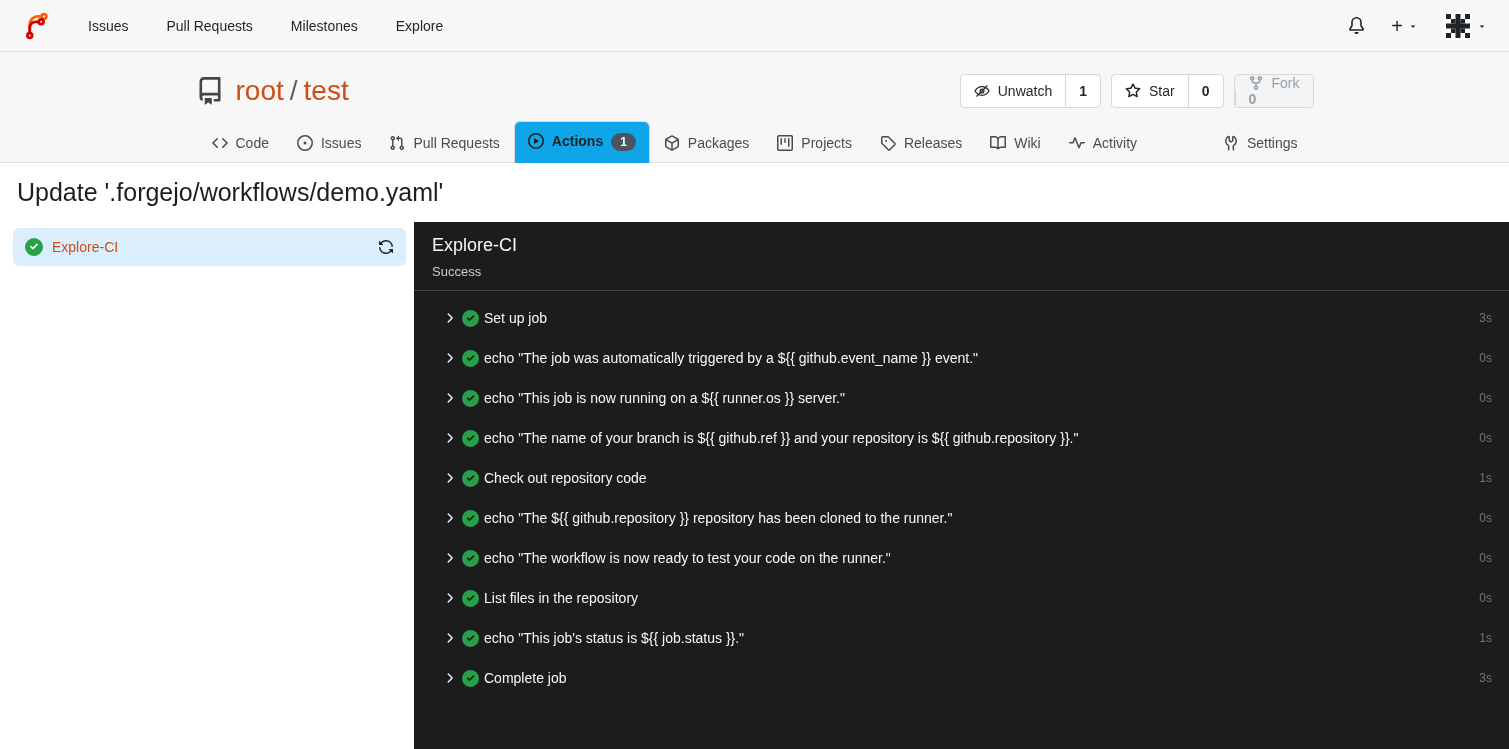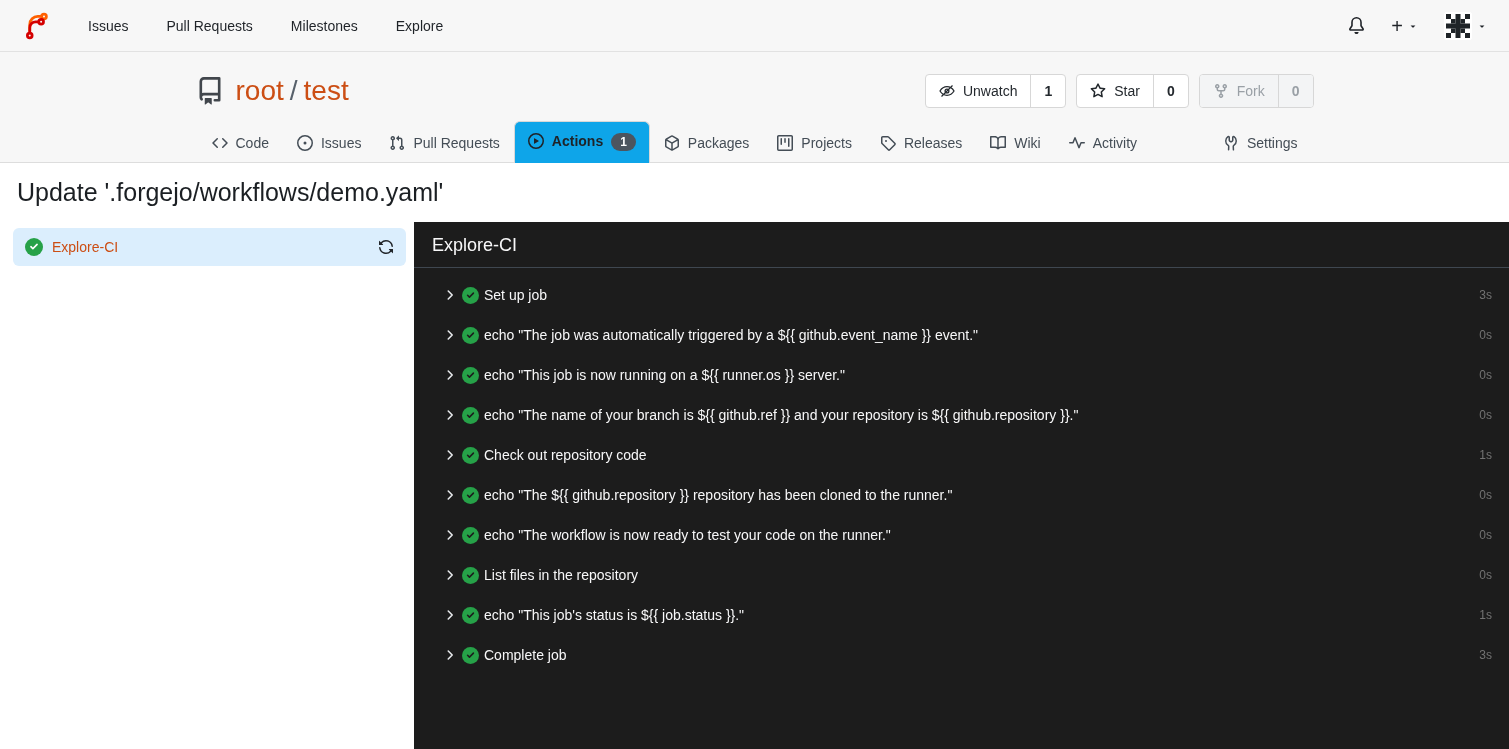--- a/index.html
+++ b/index.html
@@ -32,21 +32,21 @@
   .repo-name{ font-size:28px; }
   .repo-name a{ color:var(--link-orange); text-decoration:none; cursor:pointer; }
   .repo-sep{ color:#57606a; padding:0 6px; }
   .repo-actions{ margin-left:auto; display:flex; gap:10px; }
   .btn-group{
     display:flex; align-items:stretch; height:34px; background:#fff;
     border:1px solid #d7d7d7; border-radius:4px; overflow:hidden; font-size:14px; color:#24292e;
   }
   .btn-main{ display:flex; align-items:center; gap:8px; padding:0 13px; cursor:pointer; }
   .btn-count{ display:flex; align-items:center; padding:0 13px; border-left:1px solid #d7d7d7; font-weight:700; cursor:pointer; }
-  .btn-group.disabled{ color:#9aa0a6; }
+  .btn-group.disabled{ color:#9aa0a6;flex-direction:column; }
   .btn-group.disabled .btn-main, .btn-group.disabled .btn-count{ background:#f3f4f5; cursor:default; }
   .btn-group .oct{ fill:currentColor; }
 
   
   .tab-row{ display:flex; align-items:flex-end; margin-top:auto; padding:0 2px; }
   .tab{
     display:flex; gap:8px; padding:11px 13px 12px;
     color:#444d56; cursor:pointer; border:1px solid transparent; border-bottom:none;
     border-radius:6px 6px 0 0; margin-bottom:-1px; white-space:nowrap;
   }
@@ -269,20 +269,21 @@
       <span class="job-label">Explore-CI</span>
       <svg class="sync-icon" viewBox="0 0 16 16" width="16" height="16">
         <path d="M1.705 8.005a.75.75 0 0 1 .834.656 5.5 5.5 0 0 0 9.592 2.97l-1.204-1.204a.25.25 0 0 1 .177-.427h3.646a.25.25 0 0 1 .25.25v3.646a.25.25 0 0 1-.427.177l-1.38-1.38A7.002 7.002 0 0 1 1.05 8.84a.75.75 0 0 1 .656-.834ZM8 2.5a5.487 5.487 0 0 0-4.131 1.869l1.204 1.204A.25.25 0 0 1 4.896 6H1.25A.25.25 0 0 1 1 5.75V2.104a.25.25 0 0 1 .427-.177l1.38 1.38A7.002 7.002 0 0 1 14.95 7.16a.75.75 0 0 1-1.49.178A5.5 5.5 0 0 0 8 2.5Z"></path>
       </svg>
     </div>
   </div>
 
   <div class="panel">
     <div class="panel-header">
       <div class="panel-title">Explore-CI</div>
+      <div class="panel-status">Success</div>
     </div>
     <div class="step-list">
   <div class="step-row">
     <svg class="step-chevron" viewBox="0 0 16 16" width="14" height="14" fill="none" stroke-width="1.8" stroke-linecap="round" stroke-linejoin="round">
       <path d="M6 3.5 10.5 8 6 12.5"></path>
     </svg>
     <svg class="check-circle step-check" viewBox="0 0 16 16" width="17" height="17">
       <circle cx="8" cy="8" r="8"></circle>
       <path d="M11.28 6.28a.75.75 0 0 0-1.06-1.06L7 8.44 5.78 7.22a.75.75 0 0 0-1.06 1.06l1.75 1.75a.75.75 0 0 0 1.06 0l3.75-3.75Z" fill="#1c1c1c"></path>
     </svg>

